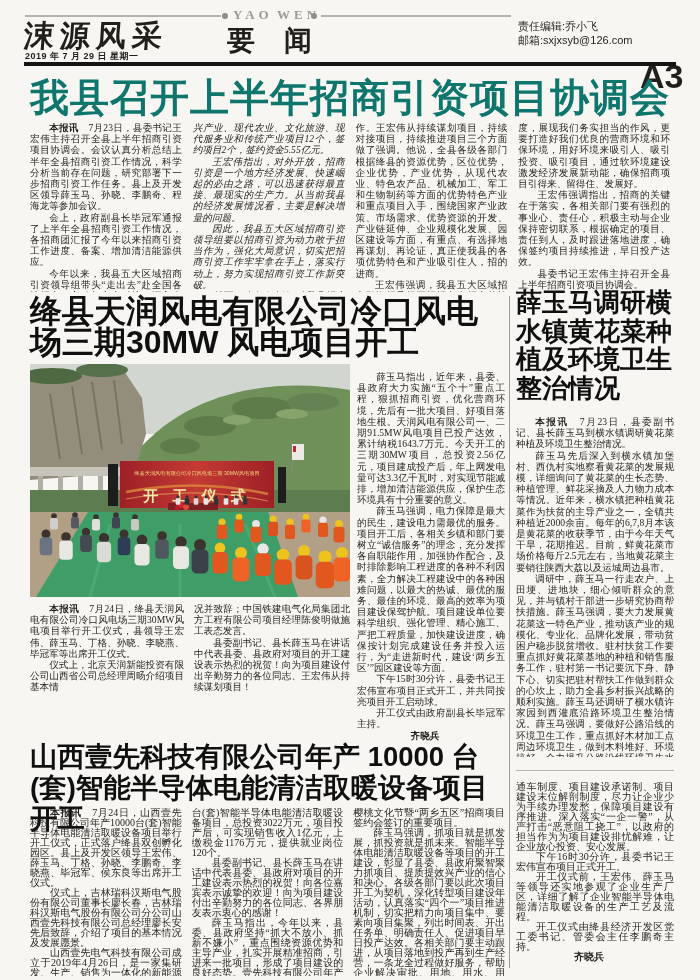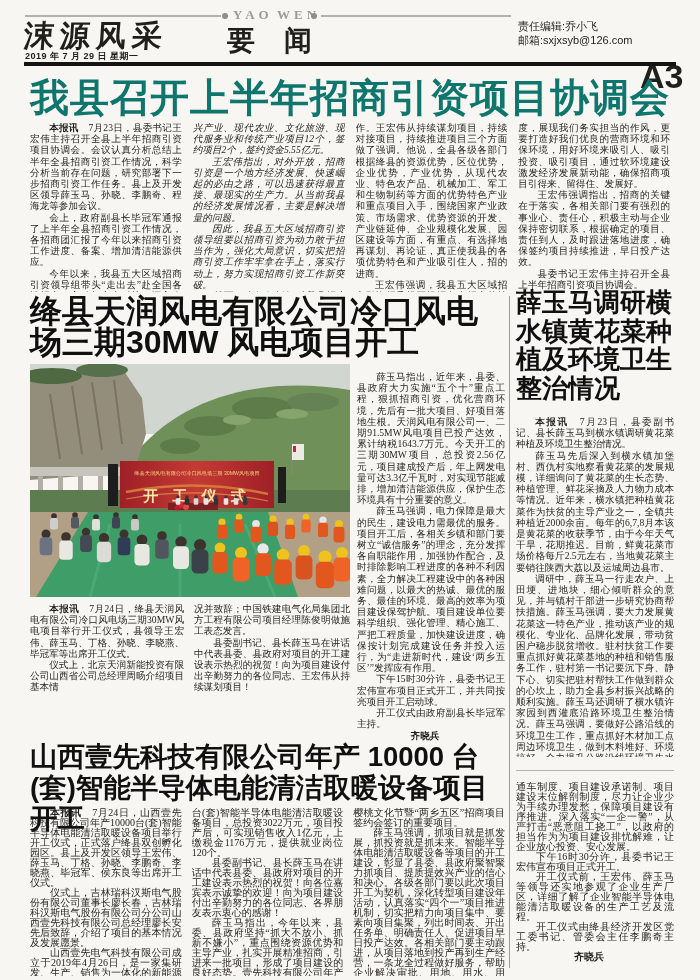--- a/index.html
+++ b/index.html
@@ -175,21 +175,21 @@
       <use href="#person" transform="translate(233,185) scale(1.9)" style="--h:#e8e8e8;--t:#e2571d"></use>
       <use href="#person" transform="translate(253,191) scale(2.1)" style="--h:#eec31e;--t:#e2571d"></use>
       <use href="#person" transform="translate(274,187) scale(2.0)" style="--h:#eec31e;--t:#d9531f"></use>
       <use href="#person" transform="translate(295,193) scale(2.2)" style="--h:#eec31e;--t:#e2571d"></use>
       <use href="#person" transform="translate(312,189) scale(2.0)" style="--h:#eec31e;--t:#ef6426"></use>
     </g>
   </svg>
 
   <div class="abs bt" style="left:357px;top:364px;width:148px;height:378px;margin-top:7px;">
     <p>薛玉马指出，近年来，县委、县政府大力实施“五个十”重点工程，狠抓招商引资，优化营商环境，先后有一批大项目、好项目落地生根。天润风电有限公司一、二期91.5MW风电项目已投产达效，累计纳税1643.7万元。今天开工的三期30MW项目，总投资2.56亿元，项目建成投产后，年上网发电量可达3.3亿千瓦时，对实现节能减排，增加清洁能源供应，保护生态环境具有十分重要的意义。</p>
-    <p>薛玉马强调，电力保障是最大的民生，建设电力需最优的服务。项目开工后，各相关乡镇和部门要树立“诚信服务”的理念，充分发挥各自职能作用，加强协作配合，及时排除影响工程进度的各种不利因素，全力解决工程建设中的各种困难问题，以最大的热诚、最优的服务、最佳的环境、最高的效率为项目建设保驾护航。项目建设单位要科学组织、强化管理、精心施工、严把工程质量，加快建设进度，确保按计划完成建设任务并投入运行，为“走进新时代，建设‘两乡五区’”发挥应有作用。</p>
+    <p>薛玉马强调，电力保障是最大的民生，建设电力需最优的服务。项目开工后，各相关乡镇和部门要树立“诚信服务”的理念，充分发挥各自职能作用，加强协作配合，及时排除影响工程进度的各种不利因素，全力解决工程建设中的各种困难问题，以最大的热诚、最优的服务、最佳的环境、最高的效率为项目建设保驾护航。项目建设单位要科学组织、强化管理、精心施工、严把工程质量，加快建设进度，确保按计划完成建设任务并投入运行，为“走进新时代，建设‘两乡五区’”园区建设等方面。</p>
     <p>下午15时30分许，县委书记王宏伟宣布项目正式开工，并共同按亮项目开工启动球。</p>
     <p>开工仪式由政府副县长毕冠军主持。</p>
     <div class="sig">齐晓兵</div>
   </div>
 
   <div class="abs bt" style="left:30px;top:603px;width:154px;height:136px;">
     <p><b class="lede">本报讯</b><span>　7月24日，绛县天润风电有限公司冷口风电场三期30MW风电项目举行开工仪式，县领导王宏伟、薛玉马、丁格、孙晓、李晓燕、毕冠军等出席开工仪式。</span></p>
     <p>仪式上，北京天润新能投资有限公司山西省公司总经理周旸介绍项目基本情</p>
   </div>
   <div class="abs bt" style="left:194px;top:603px;width:156px;height:136px;">

